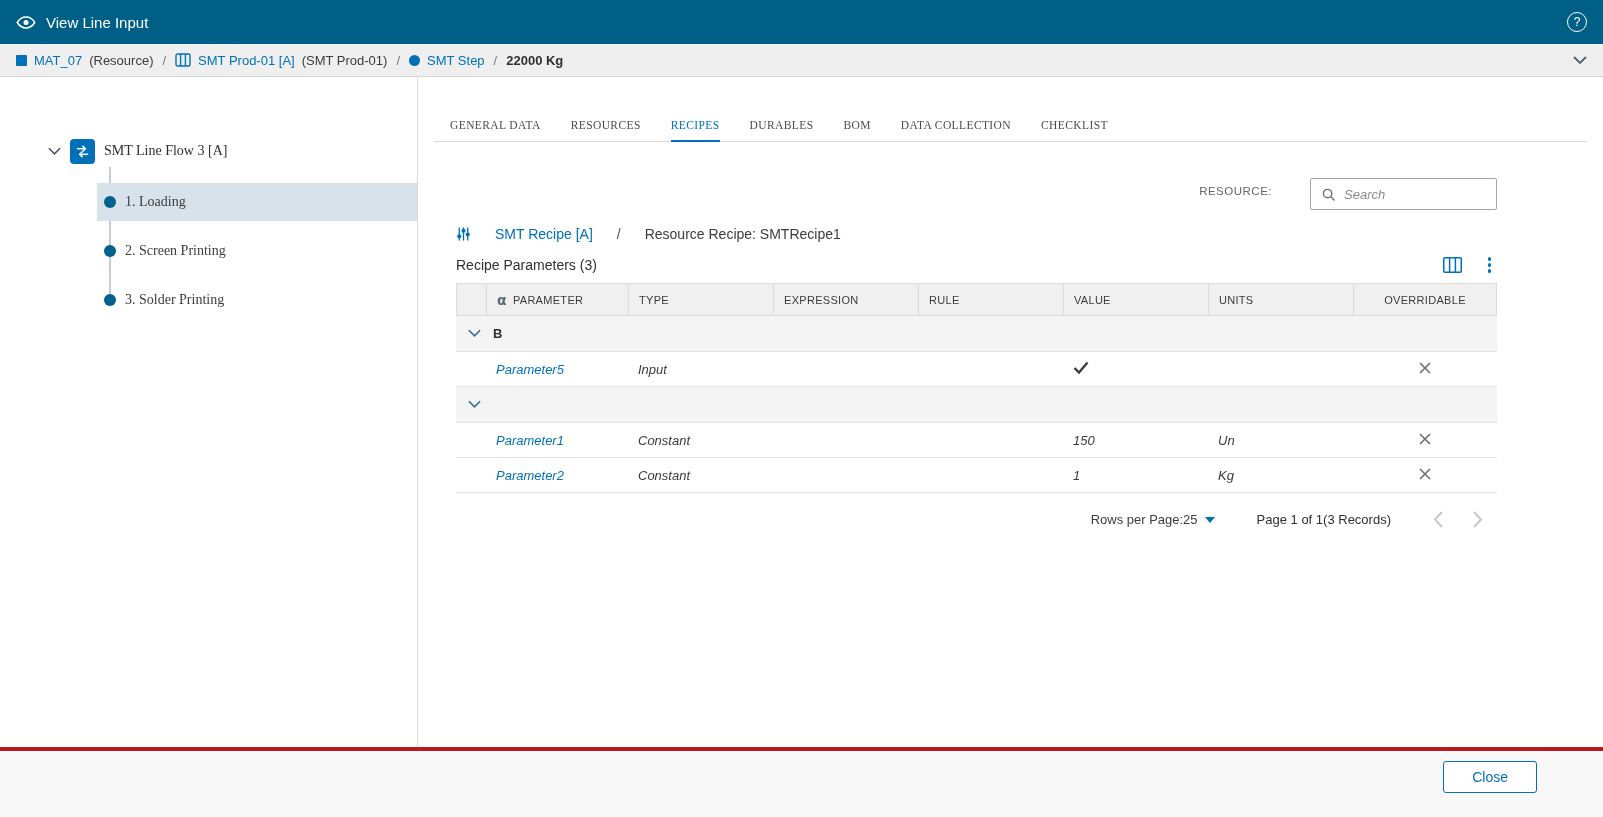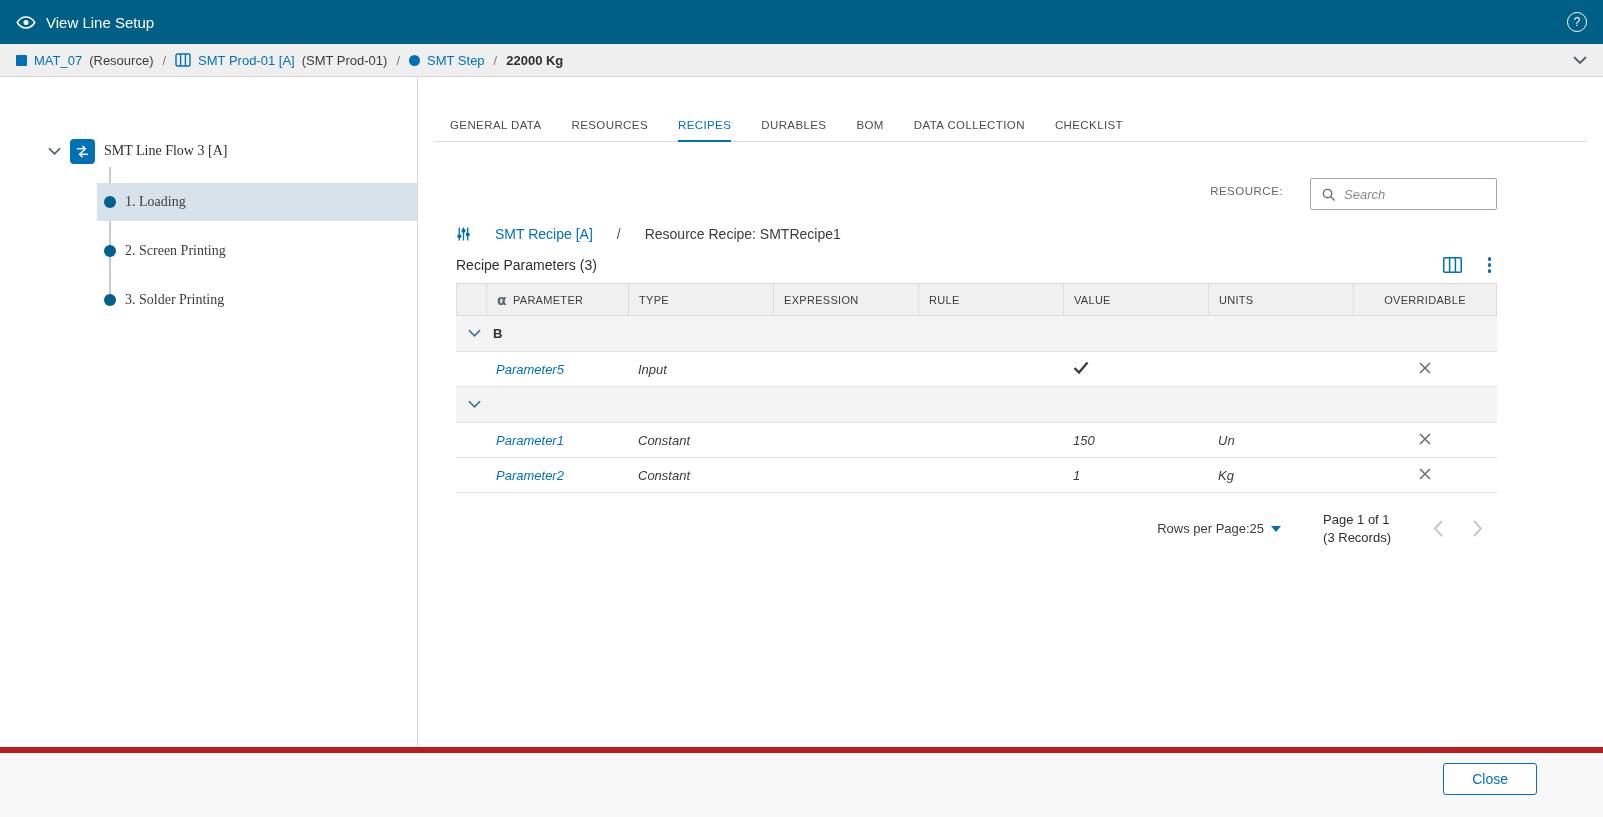--- a/index.html
+++ b/index.html
@@ -66,27 +66,27 @@
   }
 
   
   .right-panel { flex: 1; min-width: 0; }
   .tabs {
     display: flex; gap: 30px; margin: 42px 16px 0 16px; padding-left: 16px;
     border-bottom: 1px solid #d9d9d9;
   }
   .tab {
     font-size: 11.5px; letter-spacing: 0.4px; color: #4c4c4c; padding-bottom: 9px;
-    cursor: pointer; white-space: nowrap;
+    cursor: pointer; white-space: nowrap; font-family: Liberation Serif, serif;
   }
   .tab.active { color: #0071b9; border-bottom: 2px solid #0071b9; margin-bottom: -1px; }
 
   .content { margin-left: 38px; width: 1041px; }
 
-  .resource-row { margin-top: 36px; display: flex; justify-content: flex-end; align-items: flex-end; gap: 27px; }
+  .resource-row { margin-top: 36px; display: flex; justify-content: flex-end; align-items: flex-end; gap: 38px; }
   .resource-label { font-size: 11.5px; letter-spacing: 0.5px; color: #666; margin-bottom: 13px; }
   .resource-box {
     width: 200px; height: 32px; border: 1px solid #0071b9; border-radius: 2px;
     display: flex; align-items: center; padding: 0 9px; gap: 8px; background: #fff; cursor: pointer;
   }
   .res-icon { width: 16px; height: 16px; display: inline-flex; flex: none; }
   .res-value { flex: 1; font-size: 13px; color: #2f2f2f; }
   .res-clear { color: #6e6e6e; display: inline-flex; cursor: pointer; padding: 2px; }
   .res-search { color: #0071b9; display: inline-flex; cursor: pointer; margin-left: 4px; }
   .search-box {
@@ -132,47 +132,47 @@
   .group-label { font-weight: bold; font-size: 13px; color: #2f2f2f; }
   .t-row { height: 35px; border-bottom: 1px solid #e4e4e4; align-items: center; font-size: 13px; }
   .td { padding: 0 10px; display: flex; align-items: center; overflow: hidden; white-space: nowrap; font-style: italic; }
   .td.center { justify-content: center; }
   .param-link { color: #0071b9; cursor: pointer; }
 
   
   .pagination { margin-top: 18px; display: flex; justify-content: flex-end; align-items: center; gap: 42px; padding-right: 14px; }
   .rpp { display: inline-flex; align-items: center; gap: 7px; font-size: 13px; color: #3c3c3c; cursor: pointer; }
   .caret { width: 0; height: 0; border-left: 5px solid transparent; border-right: 5px solid transparent; border-top: 6px solid #0071b9; display: inline-block; }
-  .page-info { display: flex; flex-direction: column; font-size: 13px; line-height: 1.35; color: #2f2f2f; }
+  .page-info { display: flex; flex-direction: row; font-size: 13px; line-height: 1.35; color: #2f2f2f; }
   .pg-nav { display: inline-flex; gap: 30px; }
   .pg-prev, .pg-next { color: #c6c9cc; display: inline-flex; cursor: default; }
 
   
   .footer {
-    height: 70px; flex: none; background: #f8f8f8; border-top: 6px solid #b91c1c;
+    height: 70px; flex: none; background: #f8f8f8; border-top: 4px solid #b91c1c;
     display: flex; justify-content: flex-end; padding: 10px 66px 0 0;
   }
   .close-btn {
     height: 32px; padding: 0 28px; background: #fff; border: 1px solid #0071b9;
     border-radius: 3px; color: #0071b9; font-size: 14px; font-family: inherit; cursor: pointer;
   }
 </style>
 </head>
 <body>
 
 <div class="page">
 
   <header class="titlebar">
     <span class="eye">
       <svg width="20" height="15" viewBox="0 0 24 16">
           <path d="M1.5 8s4-6.5 10.5-6.5S22.5 8 22.5 8s-4 6.5-10.5 6.5S1.5 8 1.5 8z" fill="none" stroke="#fff" stroke-width="1.8"></path>
           <circle cx="12" cy="8" r="3" fill="#fff"></circle>
         </svg>
     </span>
-    <span class="title">View Line Setup</span>
+    <span class="title">View Line Input</span>
     <span class="help">?</span>
   </header>
 
   <div class="breadcrumb">
     <span class="bc-icon material-sq"></span>
     <span class="bc-link">MAT_07</span>
     <span class="bc-text">(Resource)</span>
     <span class="bc-sep">/</span>
     <span class="bc-icon">
       <svg width="16" height="14" viewBox="0 0 16 14">

